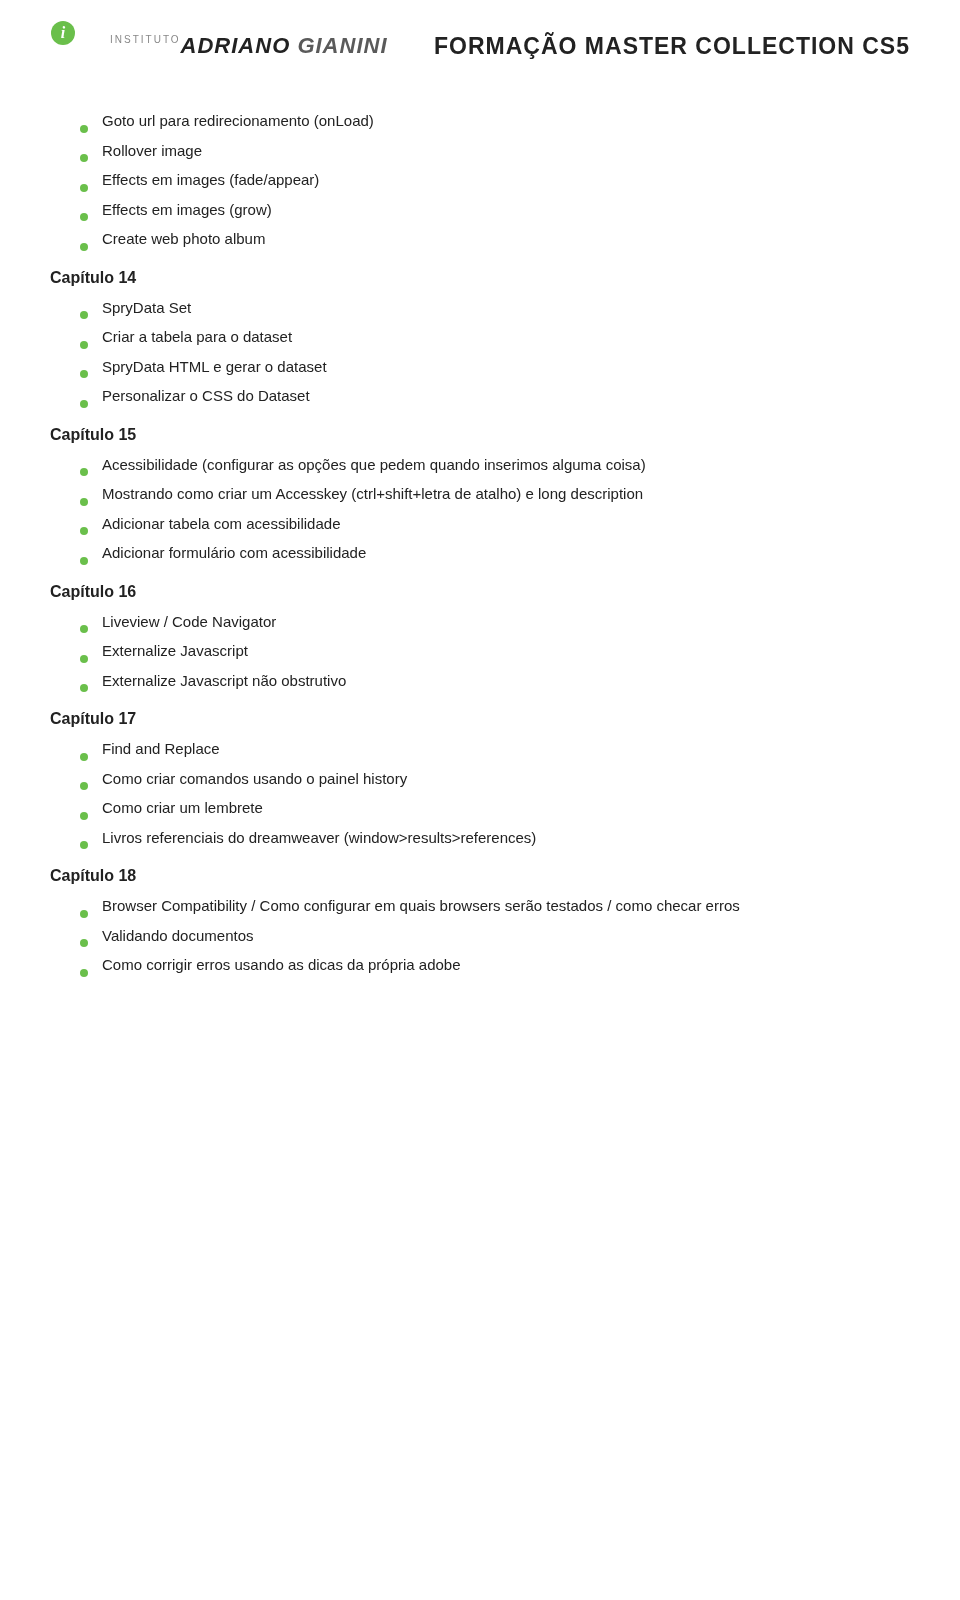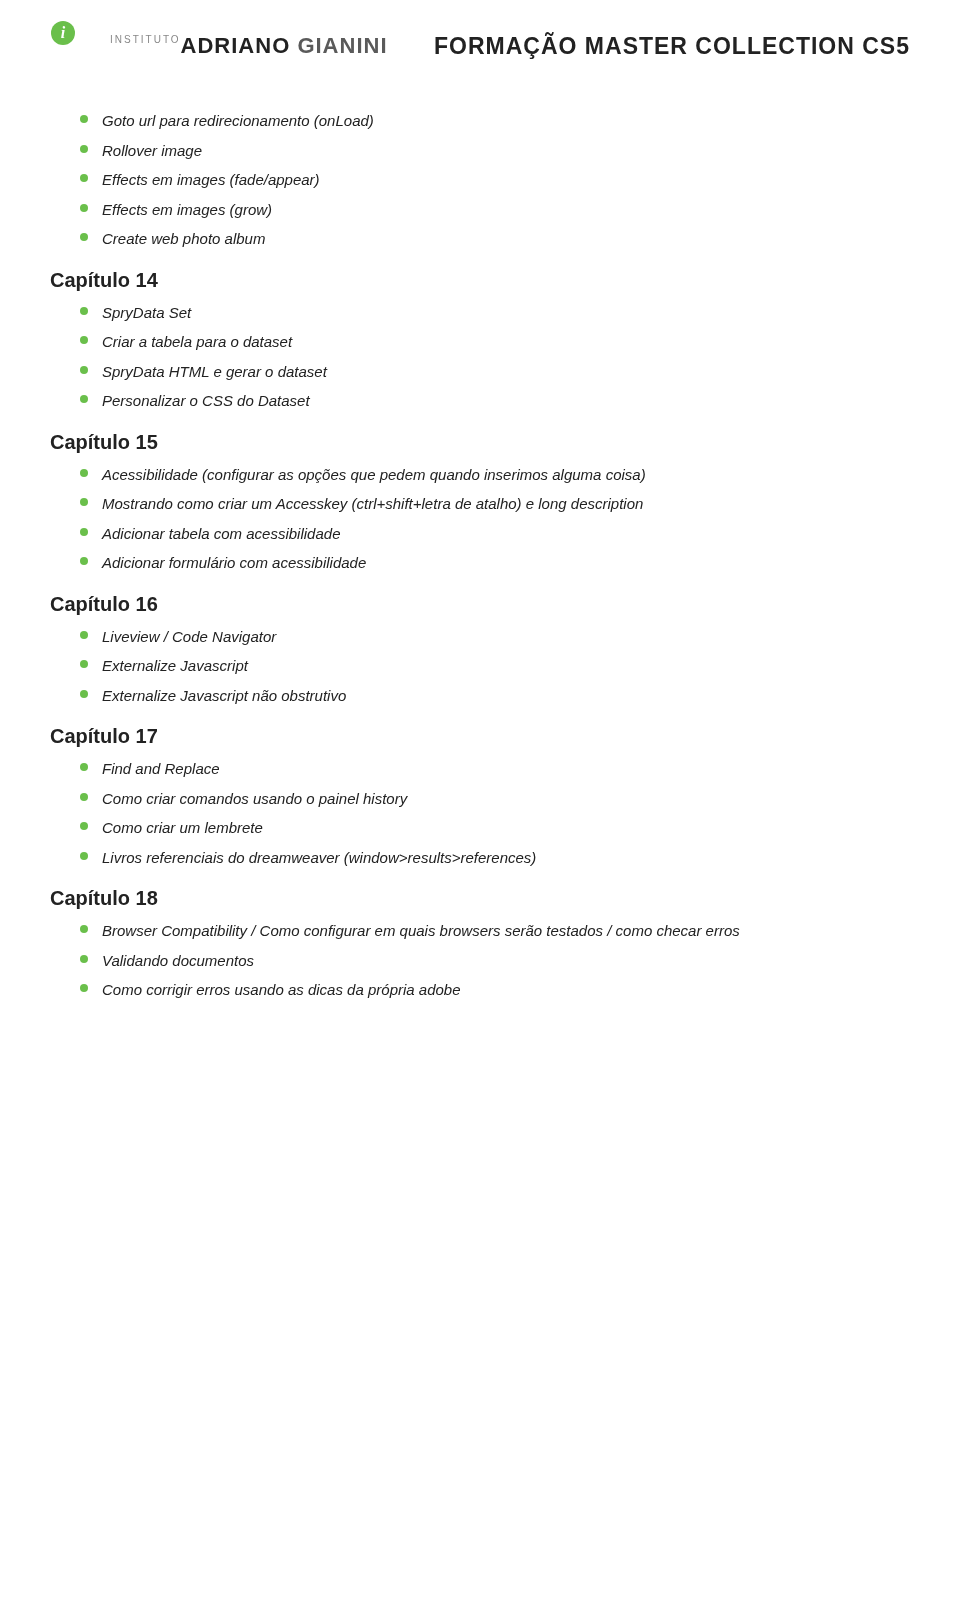--- a/index.html
+++ b/index.html
@@ -59,20 +59,21 @@
       letter-spacing: 2px;
       text-transform: uppercase;
       font-weight: normal;
     }
 
     .logo-name {
       font-size: 22px;
       font-weight: bold;
       color: #222;
       letter-spacing: 1px;
+      font-style: italic;
     }
 
     .logo-name span.adriano {
       color: #222;
     }
 
     .logo-name span.gianini {
       color: #5a5a5a;
     }
 
@@ -90,45 +91,44 @@
     }
 
     .bullet-list {
       list-style: none;
       padding: 0;
       margin: 0 0 8px 0;
     }
 
     .bullet-list li {
       display: flex;
-      align-items: flex-start;
+      align-items: flex-end;
       margin-bottom: 7px;
       padding-left: 30px;
-      font-style: italic;
     }
 
     .bullet-dot {
       display: inline-block;
       width: 8px;
       height: 8px;
       min-width: 8px;
       background: #6abf4b;
       border-radius: 50%;
       margin-right: 14px;
       margin-top: 5px;
     }
 
     .bullet-text {
       font-size: 15px;
       color: #222;
       line-height: 1.5;
     }
 
     .chapter-heading {
-      font-size: 20px;
+      font-size: 16px;
       font-weight: bold;
       color: #222;
       margin: 18px 0 10px 0;
       padding-left: 0px;
     }
   </style>
 </head>
 <body>
 
 <div class="page-container">

